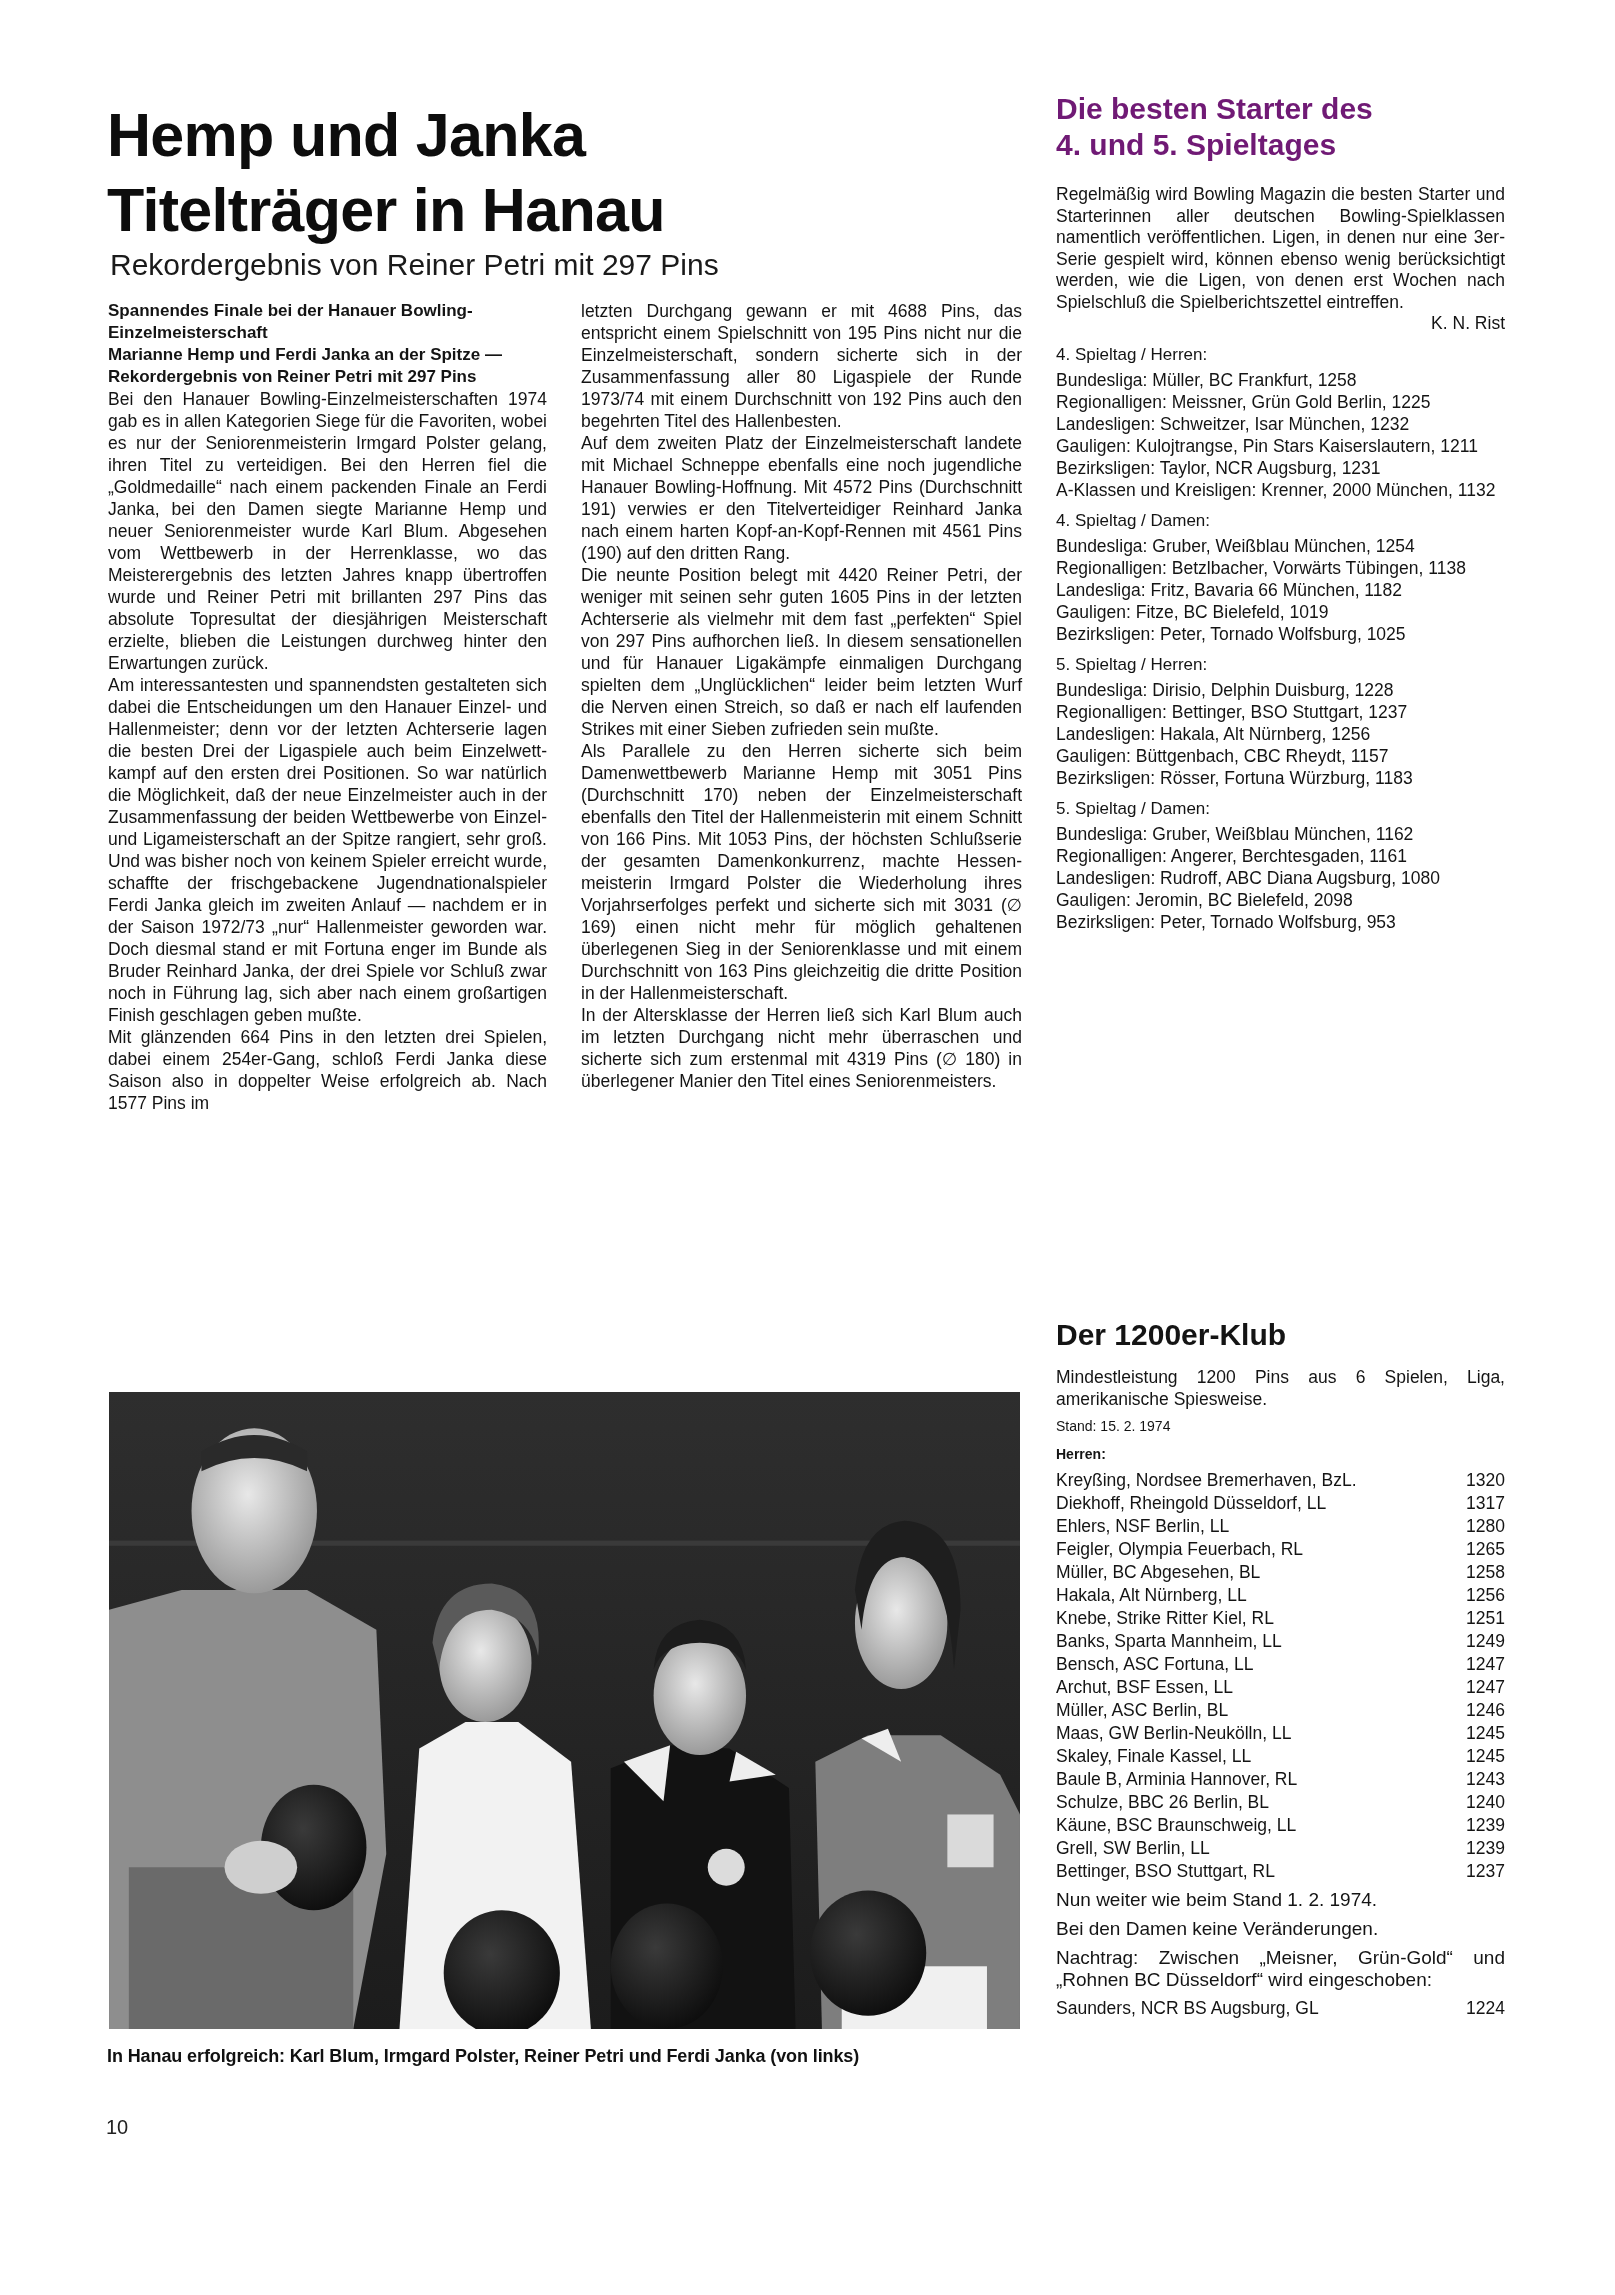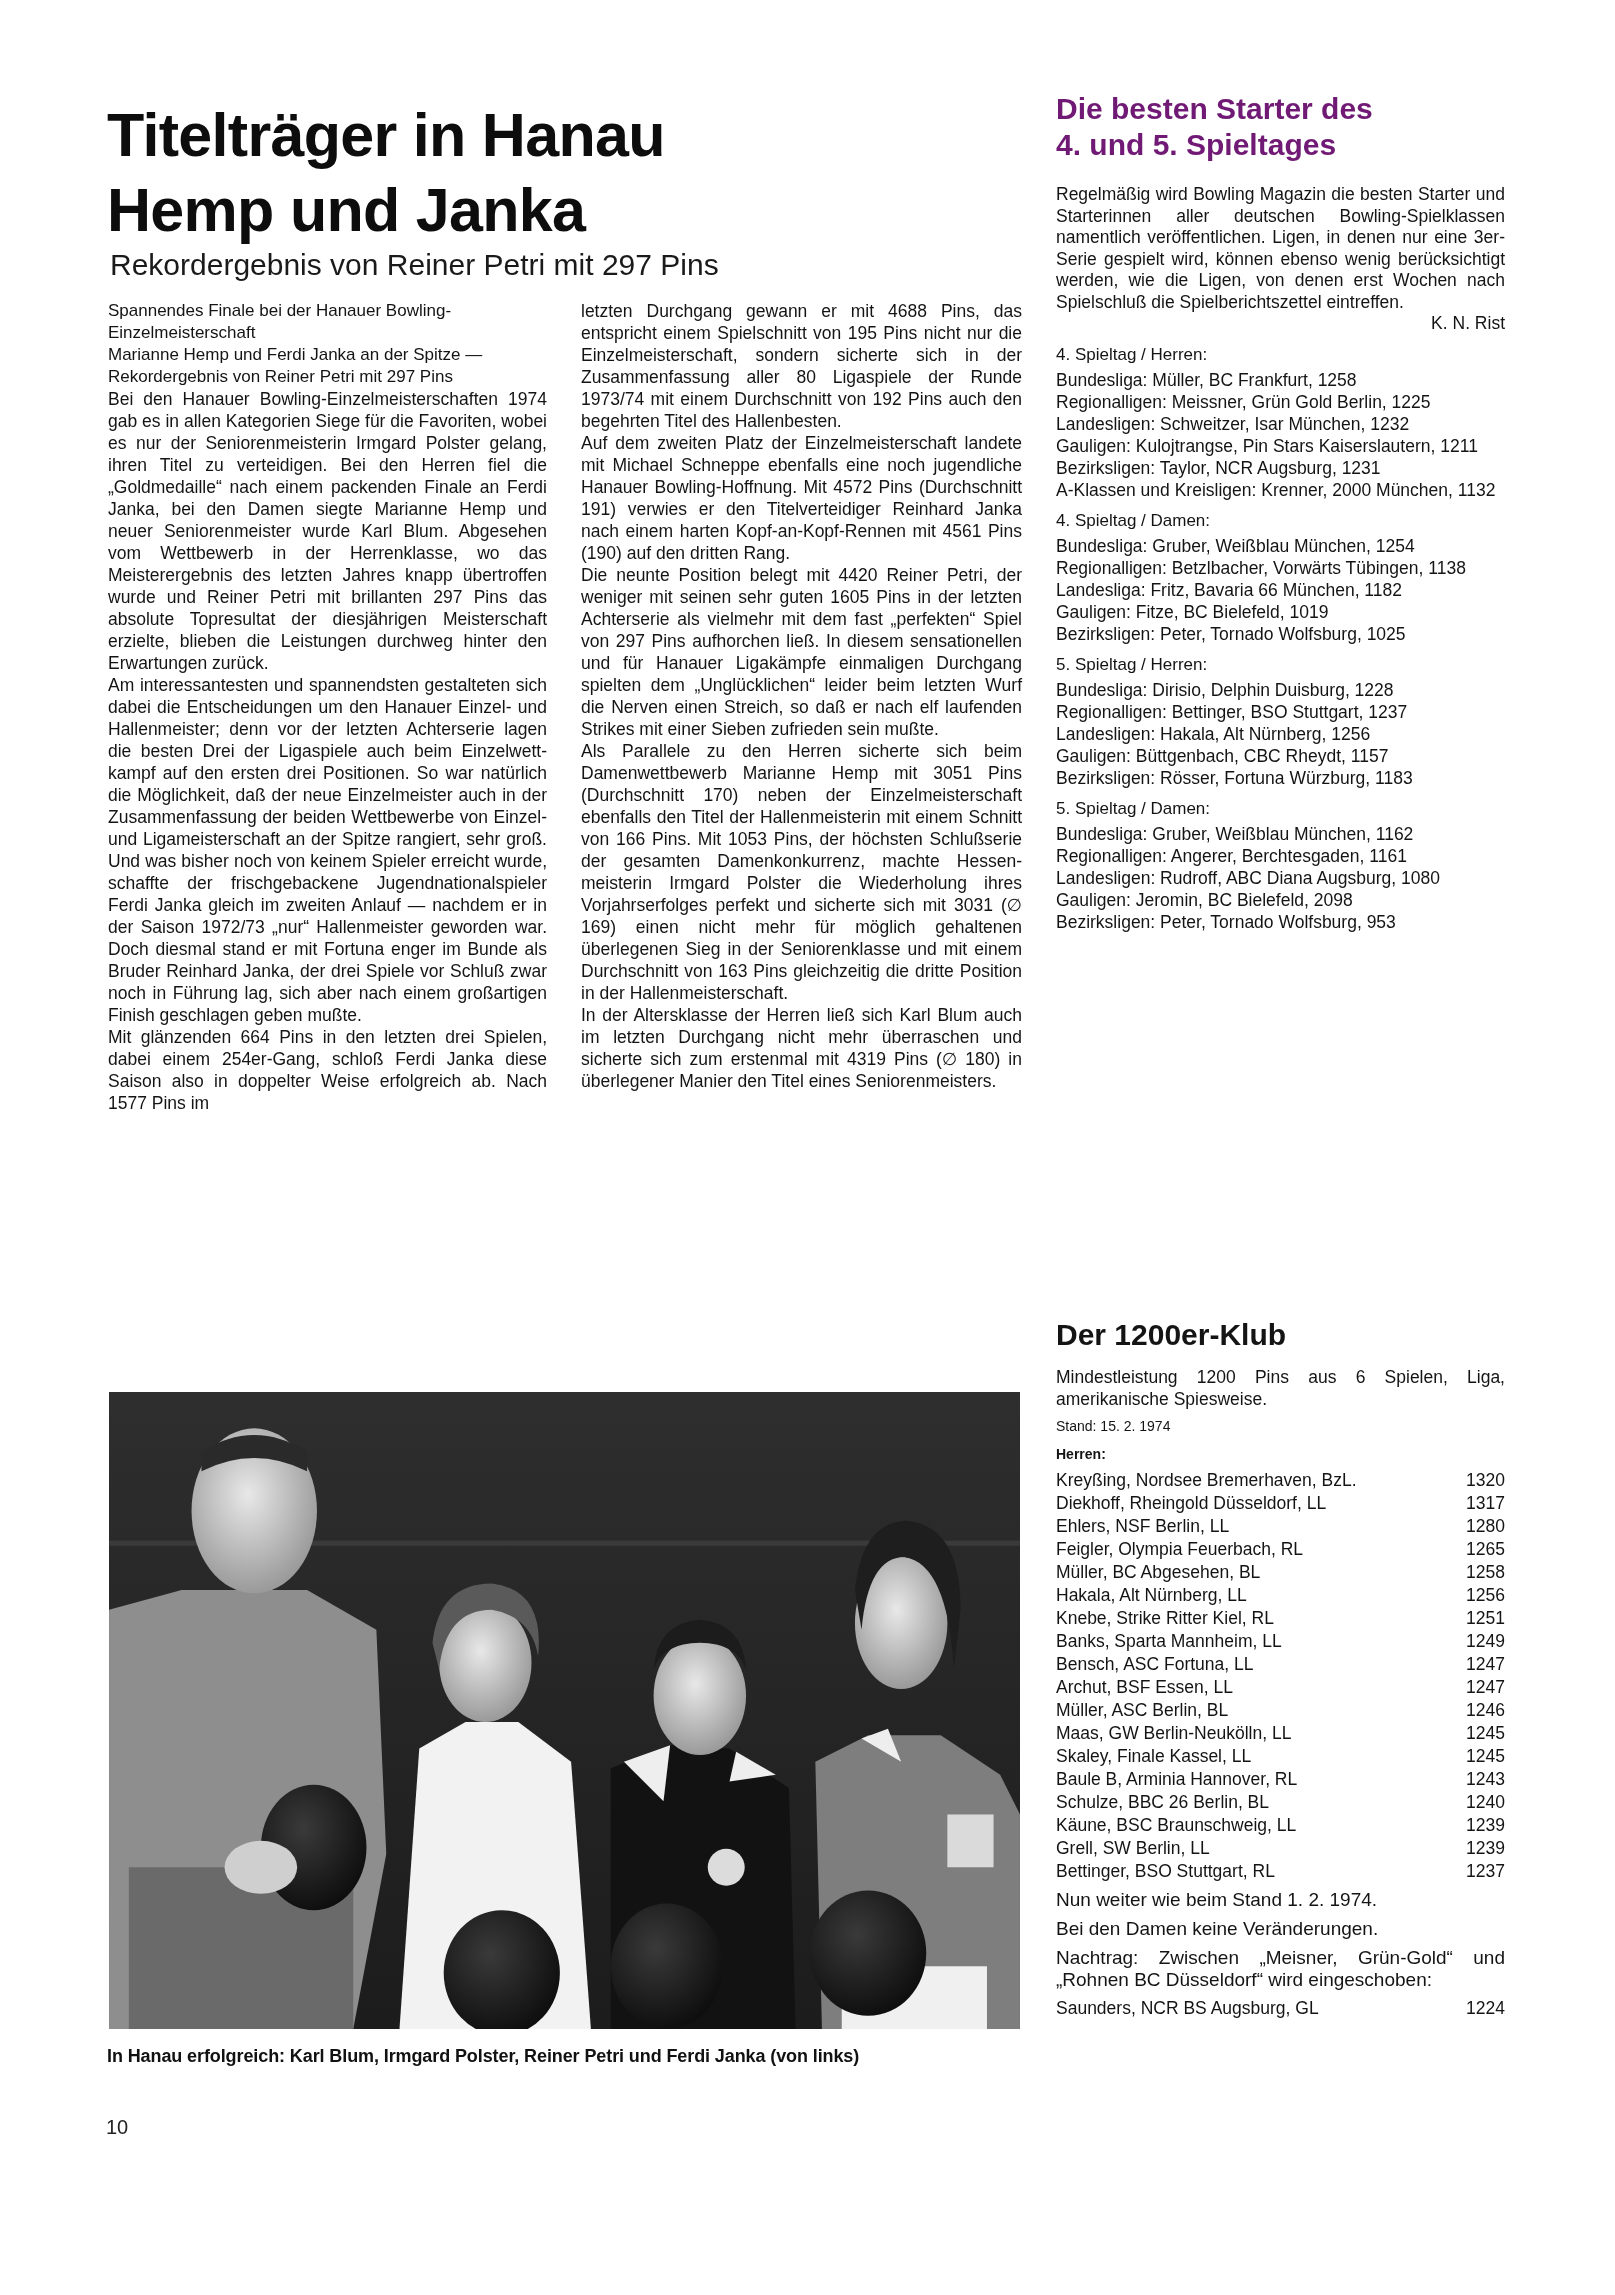--- a/index.html
+++ b/index.html
@@ -22,21 +22,21 @@
   }
 
   
   .col {
     font-size: 17.5px; line-height: 22px; text-align: justify;
     hyphens: manual;
   }
   .col p { margin: 0; }
   #col1 { left: 108px; top: 300px; width: 439px; }
   #col2 { left: 581px; top: 300px; width: 441px; }
-  .lead-bold { font-weight: normal; text-align: left; font-size: 17px; line-height: 22px; }
+  .lead-bold { font-weight: bold; text-align: left; font-size: 17px; line-height: 22px; }
 
   
   #right { left: 1056px; top: 91px; width: 449px; }
   .r-title {
     font-weight: bold; font-size: 30px; line-height: 36px; color: #701a75;
     margin: 0;
   }
   .r-intro {
     font-size: 17.5px; line-height: 21.5px; text-align: justify;
     margin: 21px 0 0 0;
@@ -73,22 +73,22 @@
     letter-spacing: -0.1px;
   }
   #pagenum {
     left: 106px; top: 2116px; font-size: 20px; color: #222;
   }
 </style>
 </head>
 <body>
 
 <div id="headline" class="abs">
+  <div>Hemp und Janka</div>
   <div>Titelträger in Hanau</div>
-  <div>Hemp und Janka</div>
 </div>
 <div id="subhead" class="abs">Rekordergebnis von Reiner Petri mit 297 Pins</div>
 
 <div id="col1" class="abs col">
   <p class="lead-bold">Spannendes Finale bei der Hanauer Bowling-Einzelmeisterschaft</p>
   <p class="lead-bold">Marianne Hemp und Ferdi Janka an der Spitze — Rekordergebnis von Reiner Petri mit 297 Pins</p>
   <p>Bei den Hanauer Bowling-Einzelmeister­schaften 1974 gab es in allen Kategorien Siege für die Favoriten, wobei es nur der Seniorenmeisterin Irmgard Polster gelang, ihren Titel zu verteidigen. Bei den Herren fiel die „Goldmedaille“ nach einem packen­den Finale an Ferdi Janka, bei den Damen siegte Marianne Hemp und neuer Senioren­meister wurde Karl Blum. Abgesehen vom Wettbewerb in der Herrenklasse, wo das Meisterergebnis des letzten Jahres knapp übertroffen wurde und Reiner Petri mit bril­lanten 297 Pins das absolute Topresultat der diesjährigen Meisterschaft erzielte, blieben die Leistungen durchweg hinter den Erwar­tungen zurück.</p>
   <p>Am interessantesten und spannendsten ge­stalteten sich dabei die Entscheidungen um den Hanauer Einzel- und Hallenmeister; denn vor der letzten Achterserie lagen die besten Drei der Ligaspiele auch beim Einzelwett­kampf auf den ersten drei Positionen. So war natürlich die Möglichkeit, daß der neue Einzelmeister auch in der Zusammenfassung der beiden Wettbewerbe von Einzel- und Ligameisterschaft an der Spitze rangiert, sehr groß. Und was bisher noch von keinem Spieler erreicht wurde, schaffte der frisch­gebackene Jugendnationalspieler Ferdi Janka gleich im zweiten Anlauf — nachdem er in der Saison 1972/73 „nur“ Hallenmeister ge­worden war. Doch diesmal stand er mit Fortuna enger im Bunde als Bruder Reinhard Janka, der drei Spiele vor Schluß zwar noch in Führung lag, sich aber nach einem groß­artigen Finish geschlagen geben mußte.</p>
   <p>Mit glänzenden 664 Pins in den letzten drei Spielen, dabei einem 254er-Gang, schloß Ferdi Janka diese Saison also in doppelter Weise erfolgreich ab. Nach 1577 Pins im</p>
 </div>

